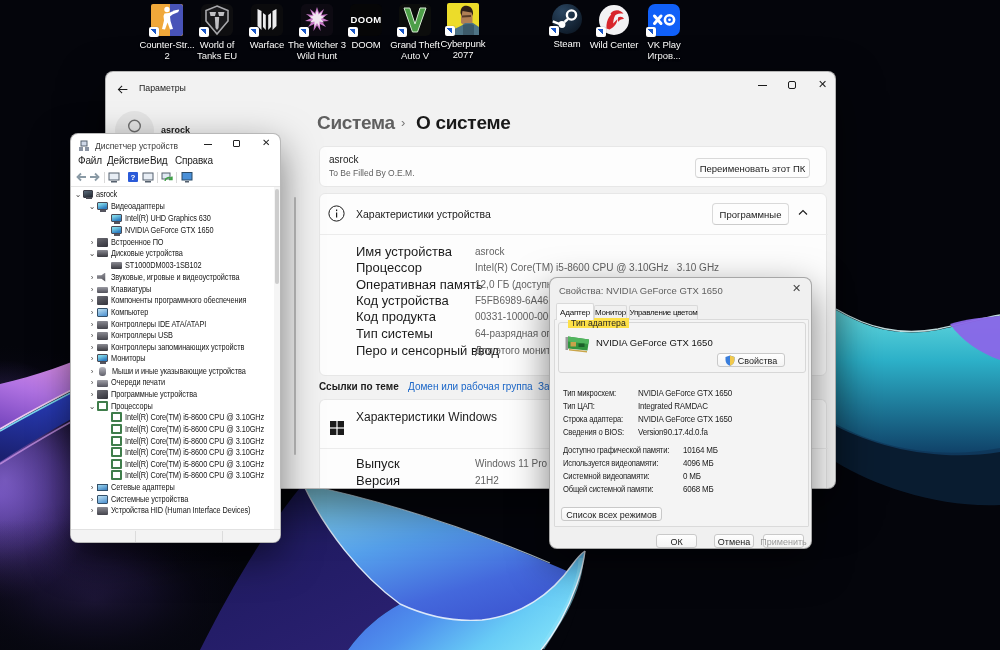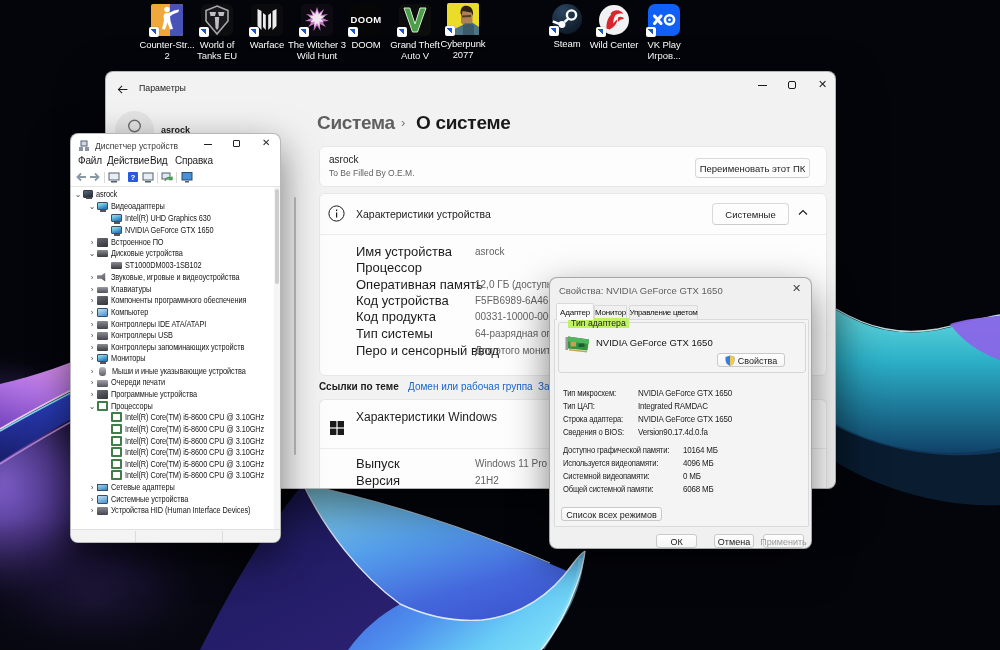--- a/index.html
+++ b/index.html
@@ -284,28 +284,29 @@
   <div class="btn11" style="left:375px;top:11px;width:115px;height:20px;font-size:9.5px">Переименовать этот ПК</div>
  </div>
 
  <div class="card" style="top:121px;height:183px">
   <svg class="abs" style="left:8px;top:11px" width="17" height="17" viewBox="0 0 17 17">
         <circle cx="8.5" cy="8.5" r="7.6" fill="none" stroke="#1b1b1b" stroke-width="1"></circle>
         <rect x="8" y="7.5" width="1.2" height="5" fill="#1b1b1b"></rect>
         <rect x="8" y="4.5" width="1.2" height="1.6" fill="#1b1b1b"></rect>
       </svg>
   <div class="abs" style="left:36px;top:14px;font-size:10.5px;color:#1b1b1b">Характеристики устройства</div>
-  <div class="btn11" style="left:392px;top:9px;width:77px;height:22px;font-size:9.5px">Системные</div>
+  <div class="btn11" style="left:392px;top:9px;width:77px;height:22px;font-size:9.5px">Программные</div>
   <svg class="abs" style="left:478px;top:15px" width="10" height="8" viewBox="0 0 10 8">
         <path d="M1,5.5 L5,1.5 L9,5.5" stroke="#1b1b1b" stroke-width="1.1" fill="none"></path>
       </svg>
   <div class="abs" style="left:0;top:40px;width:508px;height:1px;background:#ececec"></div>
   <div class="rowlab" style="top:57px">Имя устройства</div>
       <div class="rowval" style="top:57px">asrock</div>
   <div class="rowlab" style="top:73px">Процессор</div>
+      <div class="rowval" style="top:73px">Intel(R) Core(TM) i5-8600 CPU @ 3.10GHz&nbsp;&nbsp;&nbsp;3.10 GHz</div>
   <div class="rowlab" style="top:90px">Оперативная память</div>
       <div class="rowval" style="top:90px">12,0 ГБ (доступно: 11,9 ГБ)</div>
   <div class="rowlab" style="top:106px">Код устройства</div>
       <div class="rowval" style="top:106px">F5FB6989-6A46-41B2-8E3C-55D1E3</div>
   <div class="rowlab" style="top:122px">Код продукта</div>
       <div class="rowval" style="top:122px">00331-10000-00001-AA796</div>
   <div class="rowlab" style="top:139px">Тип системы</div>
       <div class="rowval" style="top:139px">64-разрядная операционная система</div>
   <div class="rowlab" style="top:156px">Перо и сенсорный ввод</div>
       <div class="rowval" style="top:156px">Для этого монитора недоступен</div>
@@ -519,21 +520,21 @@
 <div id="nvdlg" class="win">
  <div class="abs" style="left:9px;top:7px;font-size:9.5px;color:#5f5f5f">Свойства: NVIDIA GeForce GTX 1650</div>
  <div class="abs" style="left:242px;top:4px;font-size:11px;color:#444">✕</div>
 
  <div class="abs" style="left:4px;top:41px;width:255px;height:208px;background:#f4f4f4;border:1px solid #dadada;border-radius:1px"></div>
  <div class="abs" style="left:6px;top:25px;width:38px;height:17px;background:#fafafa;border:1px solid #d9d9d9;border-bottom:none;border-radius:2px 2px 0 0;font-size:8px;letter-spacing:-0.2px;display:flex;align-items:center;justify-content:center;z-index:2;white-space:nowrap">Адаптер</div>
  <div class="abs" style="left:44px;top:27px;width:33px;height:14px;background:#f0f0f0;border:1px solid #d9d9d9;border-bottom:none;border-radius:2px 2px 0 0;font-size:8px;letter-spacing:-0.2px;display:flex;align-items:center;justify-content:center;white-space:nowrap">Монитор</div>
  <div class="abs" style="left:79px;top:27px;width:69px;height:14px;background:#f0f0f0;border:1px solid #d9d9d9;border-bottom:none;border-radius:2px 2px 0 0;font-size:8px;letter-spacing:-0.3px;display:flex;align-items:center;justify-content:center;white-space:nowrap">Управление цветом</div>
 
  <div class="grp" style="left:8px;top:44px;width:248px;height:51px">
-  <div class="glab" style="background:#bef264">Тип адаптера</div>
+  <div class="glab" style="background:#fde047">Тип адаптера</div>
   <svg class="abs" style="left:5px;top:12px" width="27" height="18" viewBox="0 0 27 18">
    <rect x="1.5" y="2" width="2.5" height="13" fill="#9a9a9a"></rect>
    <path d="M4,1.5 L25,4.5 L23.5,15.5 L4,13.5 Z" fill="#33953f"></path>
    <path d="M4,1.5 L25,4.5 L24.4,9 L4,6.5 Z" fill="#52b55e"></path>
    <rect x="6.5" y="7" width="5.5" height="4.5" fill="#c8a24a"></rect>
    <rect x="14.5" y="8.5" width="6" height="3.5" fill="#1d5f2a"></rect>
    <path d="M5,14 L23,16 L23,17.5 L5,15.5 Z" fill="#caa54a"></path>
   </svg>
   <div class="abs" style="left:37px;top:14px;font-size:9.5px;color:#111">NVIDIA GeForce GTX 1650</div>
  </div>

